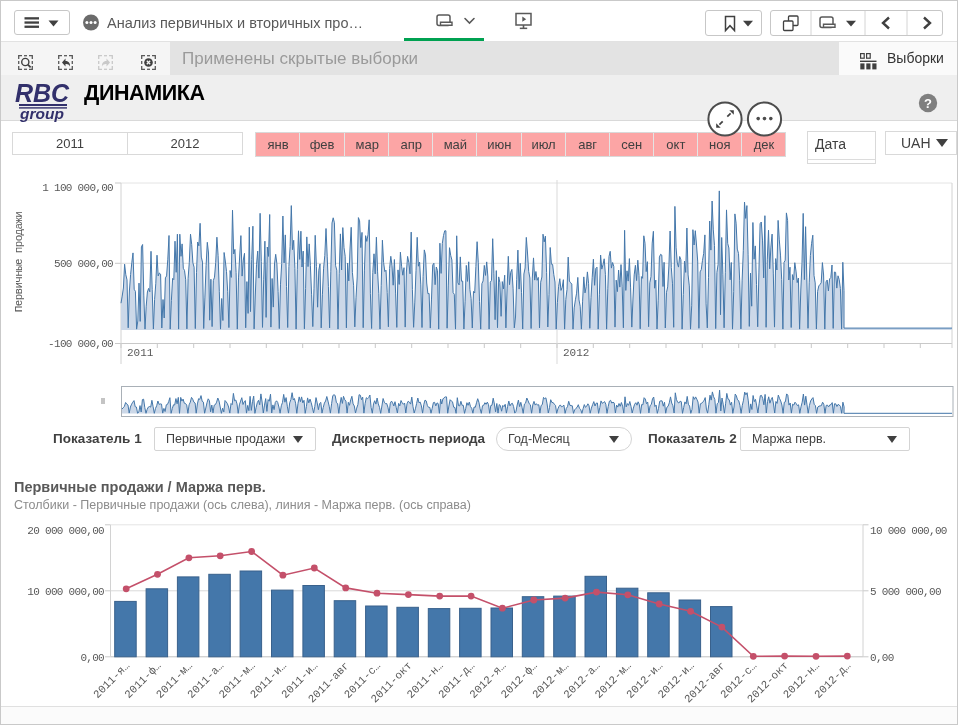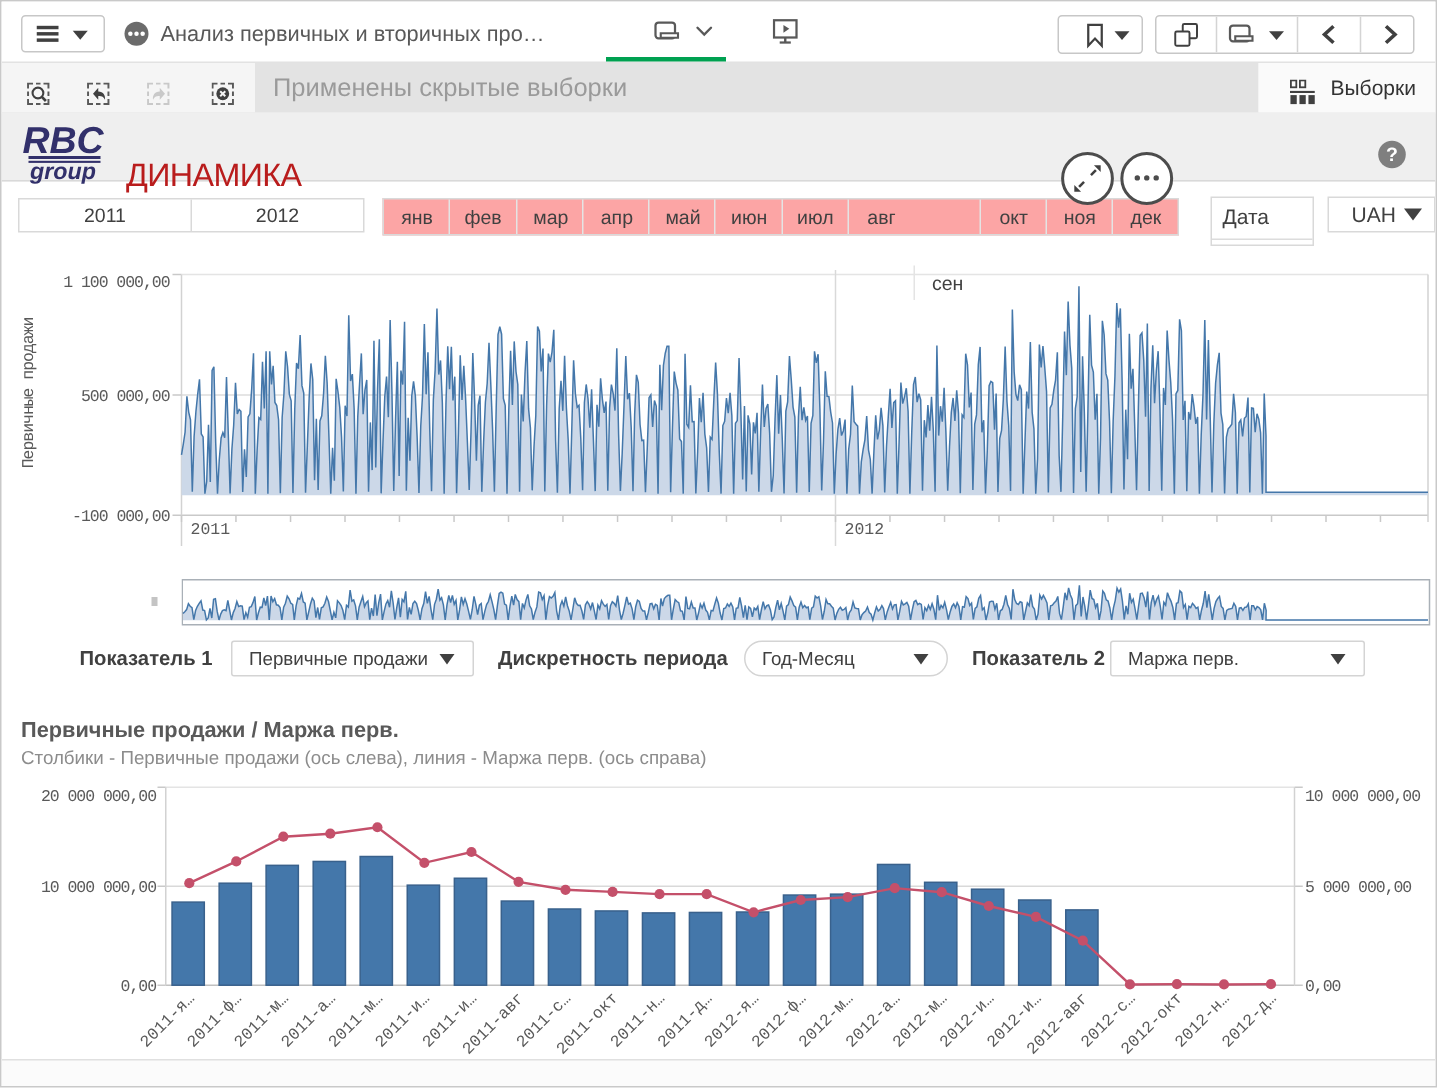--- a/index.html
+++ b/index.html
@@ -144,41 +144,41 @@
 <div class="abs" style="left:886px;top:41px;height:33px;line-height:33px;font-size:14px;color:#333;">Выборки</div>
 
 <div class="abs" style="left:0;top:74px;width:956px;height:45px;background:#efefef;border-bottom:1px solid #d9d9d9;"></div>
 
 <svg class="abs" style="left:14px;top:78px;" width="64" height="44">
  <text x="27" y="23" text-anchor="middle" font-size="25" font-weight="bold" font-style="italic" fill="#32306b" font-family="Liberation Sans">RBC</text>
  <rect x="4" y="25" width="48" height="2" fill="#32306b"></rect>
  <rect x="4" y="28.2" width="48" height="1.4" fill="#32306b"></rect>
  <text x="27" y="40" text-anchor="middle" font-size="15.5" font-weight="bold" font-style="italic" fill="#32306b" font-family="Liberation Sans">group</text>
 </svg>
-<div class="abs" style="left:83px;top:104px;font-size:21.5px;letter-spacing:-0.4px;color:#b91c1c;">ДИНАМИКА</div>
+<div class="abs" style="left:83px;top:80px;font-size:21.5px;letter-spacing:-0.4px;color:#000000;font-weight:bold;">ДИНАМИКА</div>
 
 <svg class="abs" style="left:917px;top:92px;" width="20" height="20">
  <circle cx="10" cy="10" r="9.2" fill="#7f7f7f"></circle>
  <text x="10" y="14.5" text-anchor="middle" font-size="13" font-weight="bold" fill="#fff" font-family="Liberation Sans">?</text>
 </svg>
 
 <div class="abs" style="left:11px;top:131px;width:229px;height:21px;border:1px solid #d9d9d9;background:#fff;">
  <div style="position:absolute;left:0;top:0;width:114px;height:21px;border-right:1px solid #d9d9d9;text-align:center;line-height:21px;font-size:13px;color:#404040;">2011</div>
  <div style="position:absolute;left:115px;top:0;width:114px;height:21px;text-align:center;line-height:21px;font-size:13px;color:#404040;">2012</div>
 </div>
 <div class="abs" style="left:254px;top:131px;width:529px;height:23px;border:1px solid #d9d9d9;background:#fca5a5;">
 <div class="mcell" style="left:0.0px;width:44.1px;border-left:none;">янв</div>
 <div class="mcell" style="left:43px;width:44.1px;">фев</div>
 <div class="mcell" style="left:88.2px;width:44.1px;">мар</div>
 <div class="mcell" style="left:132.2px;width:44.1px;">апр</div>
 <div class="mcell" style="left:176.3px;width:44.1px;">май</div>
 <div class="mcell" style="left:220.4px;width:44.1px;">июн</div>
 <div class="mcell" style="left:264.5px;width:44.1px;">июл</div>
 <div class="mcell" style="left:308.6px;width:44.1px;">авг</div>
-<div class="mcell" style="left:352.7px;width:44.1px;margin-top:44px;">сен</div>
+<div class="mcell" style="left:352.7px;width:44.1px;">сен</div>
 <div class="mcell" style="left:396.8px;width:44.1px;">окт</div>
 <div class="mcell" style="left:440.8px;width:44.1px;">ноя</div>
 <div class="mcell" style="left:484.9px;width:44.1px;">дек</div>
 </div>
 
 <div class="abs" style="left:806px;top:130px;width:67px;height:31px;border:1px solid #d9d9d9;background:#fff;">
  <div style="position:absolute;left:7px;top:4px;font-size:14px;color:#404040;">Дата</div>
  <div style="position:absolute;left:0px;top:27px;width:67px;height:0;border-top:1px solid #dcdcdc;"></div>
 </div>
 

